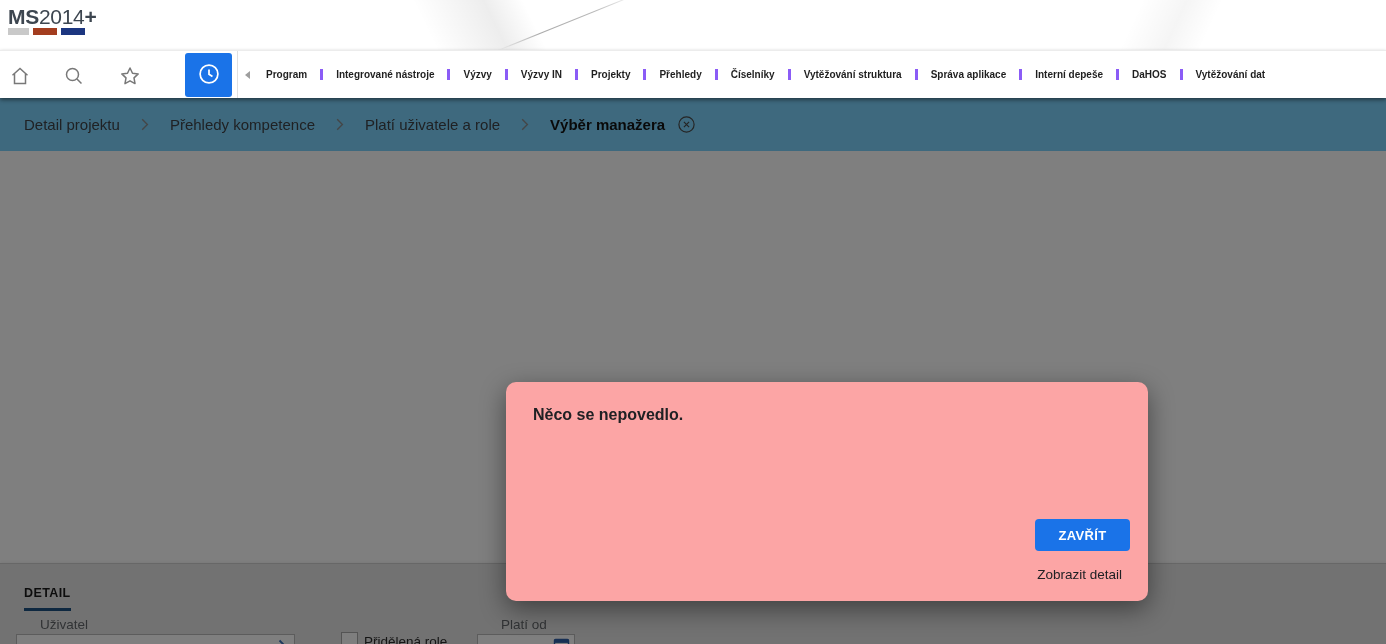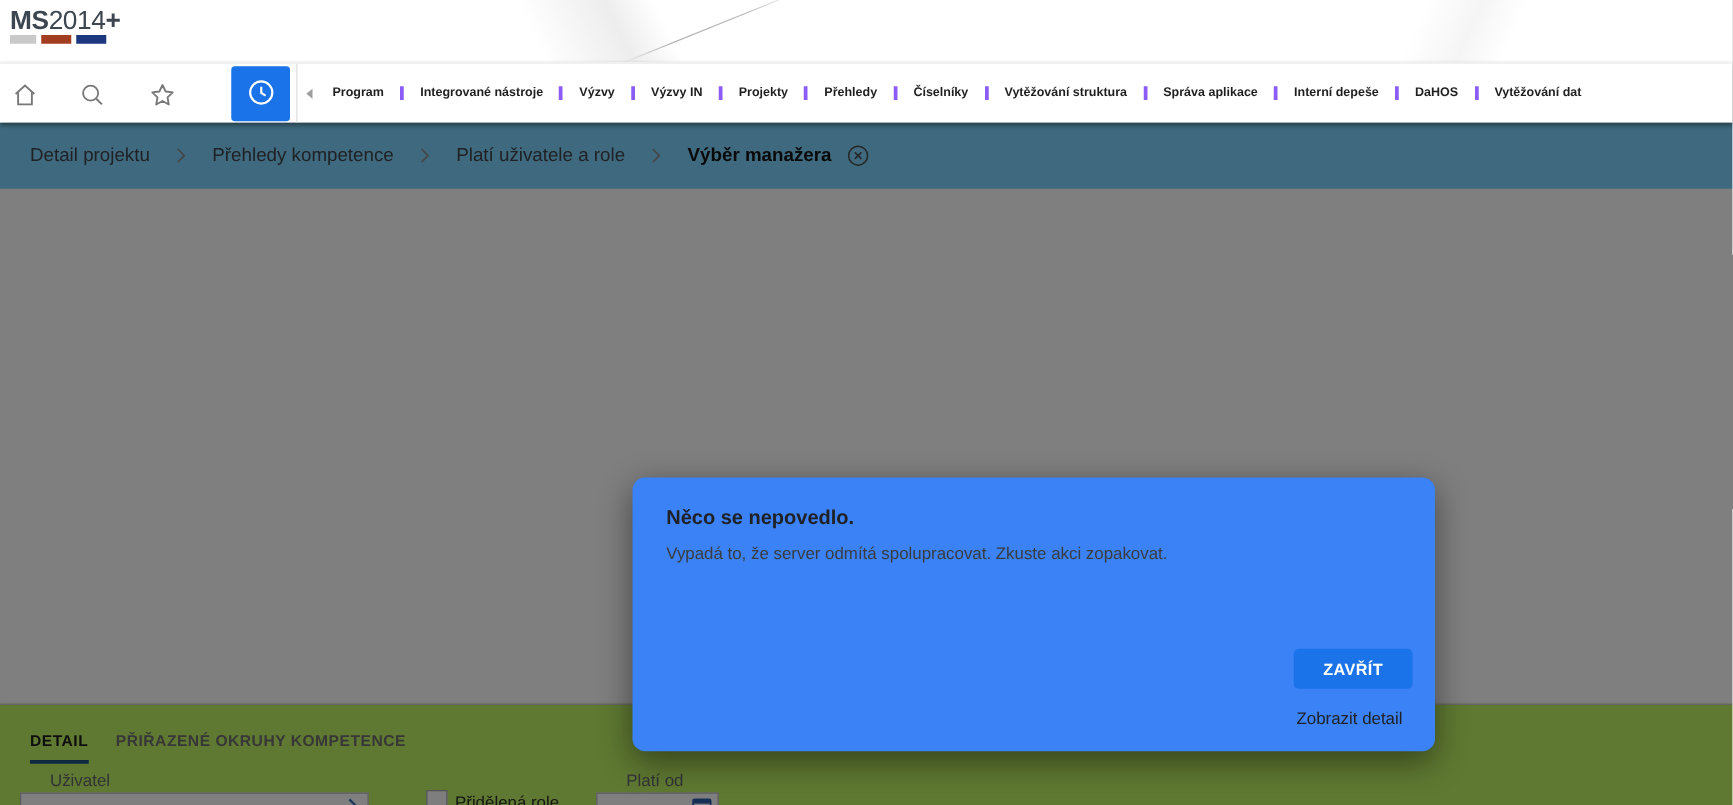--- a/index.html
+++ b/index.html
@@ -44,21 +44,21 @@
   .menu-item + .menu-item{border-left:3px solid #8b5cf6;}
 
   
   .content{position:absolute;top:98px;left:0;width:100%;height:546px;background:#fff;z-index:10;}
   .breadcrumb{height:53px;background:#7dd3fc;display:flex;align-items:center;padding-left:24px;}
   .crumb{font-size:15px;color:#3f4348;margin-right:21px;cursor:pointer;}
   .crumb-sep{margin-right:21px;display:flex;align-items:center;}
   .crumb.active{font-weight:bold;color:#121212;margin-right:12px;}
   .crumb-close{display:flex;align-items:center;cursor:pointer;}
 
-  .panel{position:absolute;left:0;bottom:0;width:100%;height:80px;background:#bef264;
+  .panel{position:absolute;left:0;bottom:0;width:100%;height:80px;background:#e5e5e5;
     border-top:1px solid #cfcfcf;box-shadow:0 -1px 3px rgba(0,0,0,0.06);}
   .tabs{position:absolute;left:24px;top:22px;display:flex;gap:22px;}
   .tab{font-size:12.5px;letter-spacing:0.4px;font-weight:bold;padding-bottom:8px;cursor:pointer;}
   .tab.active{color:#1a1a1a;border-bottom:3px solid #1d5081;}
   .tab.inactive{color:#6e6e6e;}
   .field-label{position:absolute;top:53px;font-size:13.5px;color:#63676b;margin-left:24px;}
   .label-user{left:16px;}
   .label-validfrom{left:477px;}
   .input-box{position:absolute;top:70px;height:26px;border:1px solid #b9b9b9;background:#fff;
     box-sizing:border-box;}
@@ -66,21 +66,21 @@
   .input-date{left:477px;width:98px;}
   .input-user .nav-arrow{position:absolute;right:8px;top:3px;}
   .input-date .cal{position:absolute;right:4px;top:2px;}
   .checkbox{position:absolute;left:341px;top:68px;width:15px;height:15px;
     border:1px solid #a8a8a8;background:#fdfdfd;cursor:pointer;}
   .role-label{position:absolute;left:364px;top:70px;font-size:13.5px;color:#2b2b2b;}
 
   
   .overlay{position:absolute;top:98px;left:0;width:100%;height:546px;
     background:rgba(0,0,0,0.5);z-index:50;}
-  .dialog{position:absolute;left:506px;top:382px;width:642px;height:219px;background:#3b82f6;
+  .dialog{position:absolute;left:506px;top:382px;width:642px;height:219px;background:#fca5a5;
     border-radius:10px;z-index:100;box-shadow:0 8px 26px rgba(0,0,0,0.45);}
   .dialog-title{position:absolute;left:27px;top:24px;font-size:16px;font-weight:bold;color:#202124;}
   .dialog-msg{position:absolute;left:27px;top:53px;font-size:13.5px;color:#383c40;}
   .dialog-btn{position:absolute;right:18px;top:137px;width:95px;height:32px;background:#1a73e8;
     color:#fff;border:none;border-radius:4px;font-size:13px;font-weight:bold;letter-spacing:0.3px;
     font-family:"Liberation Sans",sans-serif;cursor:pointer;}
   .dialog-link{position:absolute;right:26px;top:185px;font-size:13.5px;color:#202124;cursor:pointer;}
 </style>
 </head>
 <body>
@@ -170,21 +170,20 @@
       <svg width="19" height="19" viewBox="0 0 19 19" fill="none" stroke="#4a4a4a" stroke-width="1.2">
         <circle cx="9.5" cy="9.5" r="7.6"></circle>
           <path d="M6.9 6.9 L12.1 12.1 M12.1 6.9 L6.9 12.1"></path>
       </svg>
     </span>
   </div>
 
   <div class="panel">
     <div class="tabs">
       <span class="tab active" style="border-bottom-color: rgb(29, 80, 129);">DETAIL</span>
-      <span class="tab inactive">PŘIŘAZENÉ OKRUHY KOMPETENCE</span>
     </div>
     <span class="field-label label-user">Uživatel</span>
     <span class="field-label label-validfrom">Platí od</span>
     <div class="input-box input-user">
       <span class="nav-arrow">
         <svg width="8" height="13" viewBox="0 0 8 13" fill="none" stroke="#3a6fba" stroke-width="1.8">
             <path d="M1.5 1.5 L6.5 6.5 L1.5 11.5"></path>
           </svg>
       </span>
     </div>
@@ -199,16 +198,15 @@
         </svg>
       </span>
     </div>
   </div>
 </div>
 
 <div class="overlay"></div>
 
 <div class="dialog">
   <div class="dialog-title">Něco se nepovedlo.</div>
-  <div class="dialog-msg">Vypadá to, že server odmítá spolupracovat. Zkuste akci zopakovat.</div>
   <button class="dialog-btn" style="background: rgb(26, 115, 232);">ZAVŘÍT</button>
   <div class="dialog-link">Zobrazit detail</div>
 </div>
 
 </body></html>

